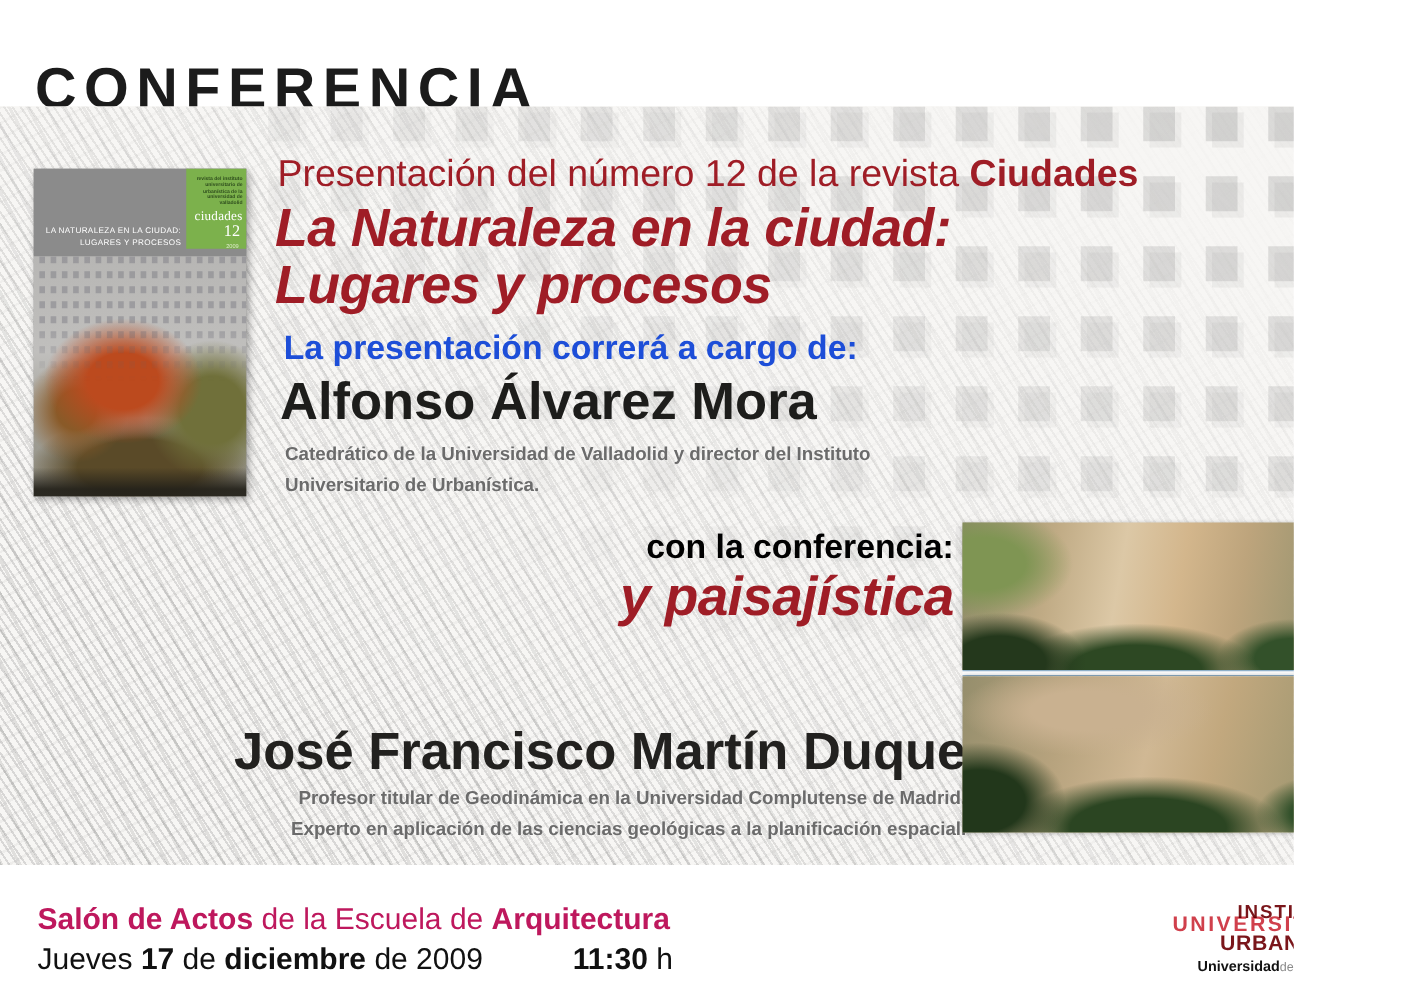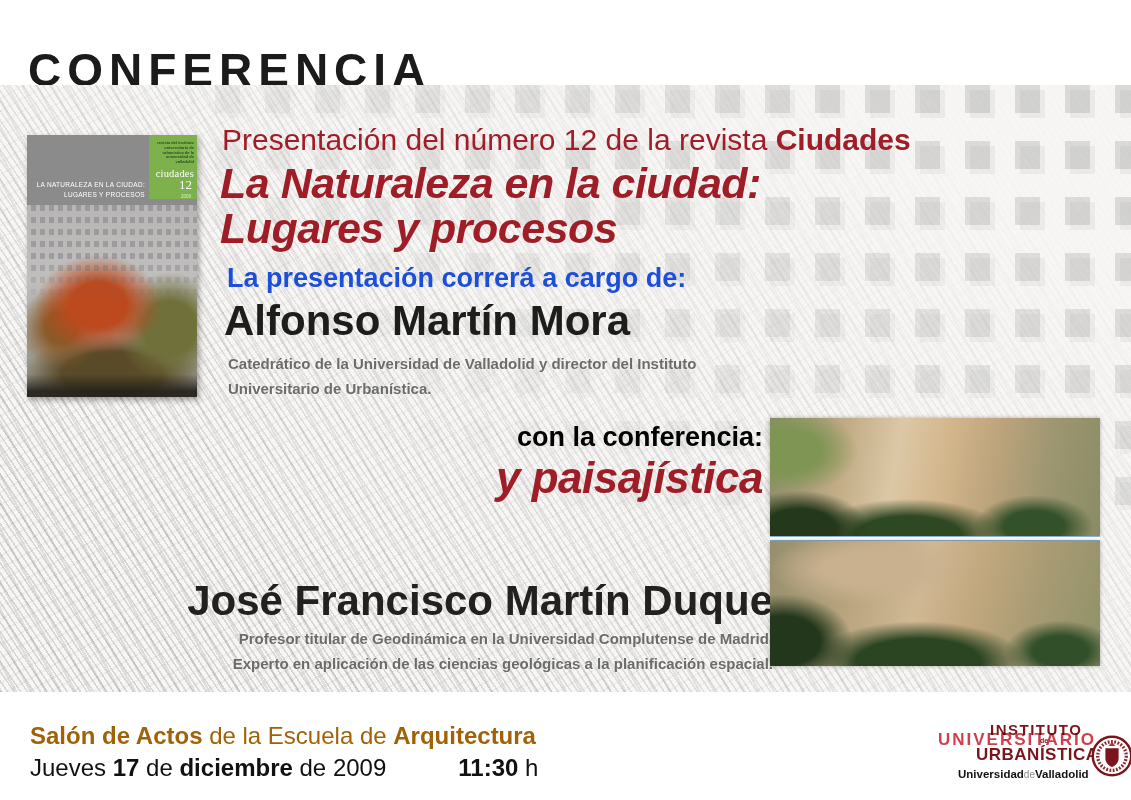--- a/index.html
+++ b/index.html
@@ -1,16 +1,16 @@
 <!DOCTYPE html>
 <html><head>
 <meta charset="utf-8">
 <style>
   html,body{margin:0;padding:0;background:#fff;}
-  .poster{position:relative;width:1131px;height:800px;background:#fff;overflow:hidden;
+  .poster{position:relative;width:1035px;height:800px;background:#fff;overflow:hidden;
           font-family:"Liberation Sans",sans-serif;}
 
   
   .title{position:absolute;left:28px;top:12px;font-size:46px;font-weight:800;
          letter-spacing:6px;color:#1b1b1b;}
 
   
   .art{position:absolute;left:0;top:85px;width:1131px;height:607px;background:#f7f6f4;overflow:hidden;}
 
   .windows{position:absolute;left:190px;right:0;top:0;height:430px;
@@ -87,21 +87,21 @@
     border-top:1px solid #8fb0c9;border-bottom:1px solid #8fb0c9;box-sizing:border-box;}
   .photo-bottom{top:456px;height:125px;
     background:
       radial-gradient(ellipse 28% 50% at 4% 80%, #22371b 0 40%, rgba(34,55,27,0) 75%),
       radial-gradient(ellipse 42% 42% at 45% 97%, #2b4522 0 45%, rgba(43,69,34,0) 78%),
       radial-gradient(ellipse 24% 35% at 88% 88%, #31502a 0 35%, rgba(49,80,42,0) 70%),
       radial-gradient(ellipse 48% 45% at 30% 22%, #c9b190 0 28%, rgba(201,177,144,0) 64%),
       linear-gradient(105deg,#958e6c 0%,#b7a37e 25%,#d0b894 45%,#c2a87e 60%,#a89b74 78%,#8f9168 100%);}
 
   
-  .venue{position:absolute;left:30px;top:722px;font-size:24px;color:#a16207;}
+  .venue{position:absolute;left:30px;top:722px;font-size:24px;color:#be185d;}
   .datetime{position:absolute;left:30px;top:754px;font-size:24px;color:#111;}
   .time-part{margin-left:72px;}
 
   .logo{position:absolute;left:952px;top:716px;width:178px;height:80px;font-weight:700;}
   .logo-instituto{position:absolute;top:5px;left:38px;font-size:15px;color:#7a161b;letter-spacing:1.5px;}
   .logo-de{position:absolute;top:21px;left:88px;font-size:7px;color:#7a161b;}
   .logo-urbanistica{position:absolute;top:29px;left:24px;font-size:17px;color:#7a161b;letter-spacing:.5px;}
   .logo-universitario{position:absolute;top:14px;left:-14px;font-size:17px;color:#cc2f3c;
     letter-spacing:2px;mix-blend-mode:multiply;opacity:.92;}
   .logo-univ{position:absolute;top:52px;left:6px;font-size:11.5px;color:#111;}
@@ -140,21 +140,21 @@
     <div class="intro">
       <span>Presentación del número 12 de la revista </span><b>Ciudades</b>
     </div>
 
     <div class="headline">
       <div>La Naturaleza en la ciudad:</div>
       <div>Lugares y procesos</div>
     </div>
 
     <div class="present-lead">La presentación correrá a cargo de:</div>
-    <div class="presenter-name">Alfonso Martín Mora</div>
+    <div class="presenter-name">Alfonso Álvarez Mora</div>
     <div class="presenter-bio bio">
       <div>Catedrático de la Universidad de Valladolid y director del Instituto</div>
       <div>Universitario de Urbanística.</div>
     </div>
 
     <div class="conf-lead">con la conferencia:</div>
     <div class="conf-title">
       <div>y paisajística</div>
     </div>
 

